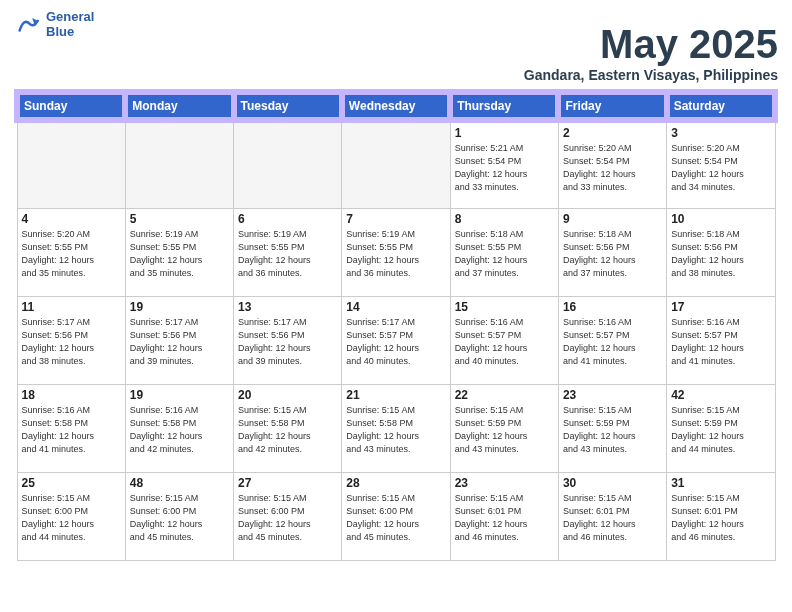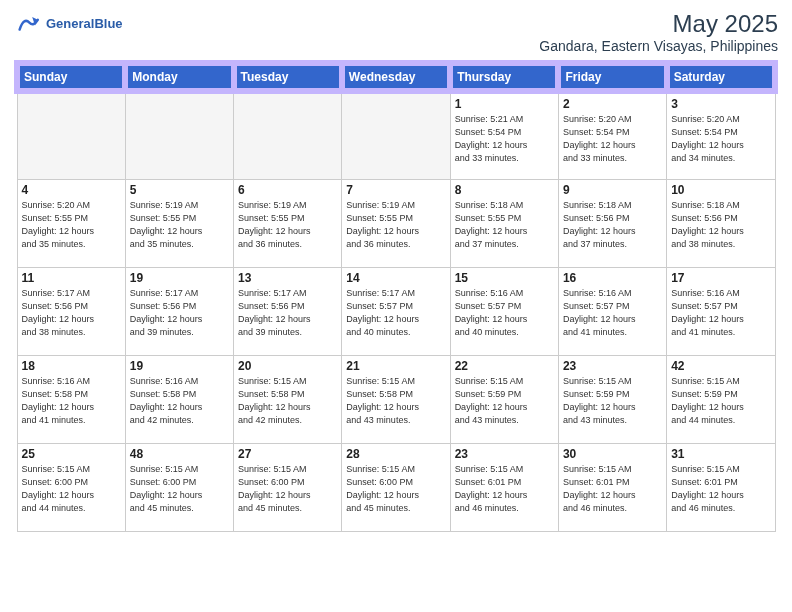--- a/index.html
+++ b/index.html
@@ -22,43 +22,44 @@
       justify-content: space-between;
       margin-bottom: 6px;
     }
     .logo {
       display: flex;
       align-items: center;
       gap: 0px;
     }
     .logo-text {
       display: flex;
-      flex-direction: row;
+      flex-direction: column;
       font-weight: bold;
       font-size: 13px;
       color: #2a5ca8;
       line-height: 1.15;
     }
     .logo-icon {
       width: 28px;
       height: 28px;
       margin-right: 4px;
     }
     .title-block {
       text-align: right;
     }
     .main-title {
-      font-size: 24px;
-      font-weight: normal;
+      font-size: 40px;
+      font-weight: bold;
       color: #2c3e50;
+      margin-top: 12px;
     }
     .subtitle {
       font-size: 14px;
       color: #2c3e50;
-      font-weight: normal;
+      font-weight: bold;
     }
     .calendar {
       width: 100%;
       border-collapse: collapse;
       table-layout: fixed;
     }
     .calendar thead tr th {
       background: #3366cc;
       color: #fff;
       font-size: 12px;

